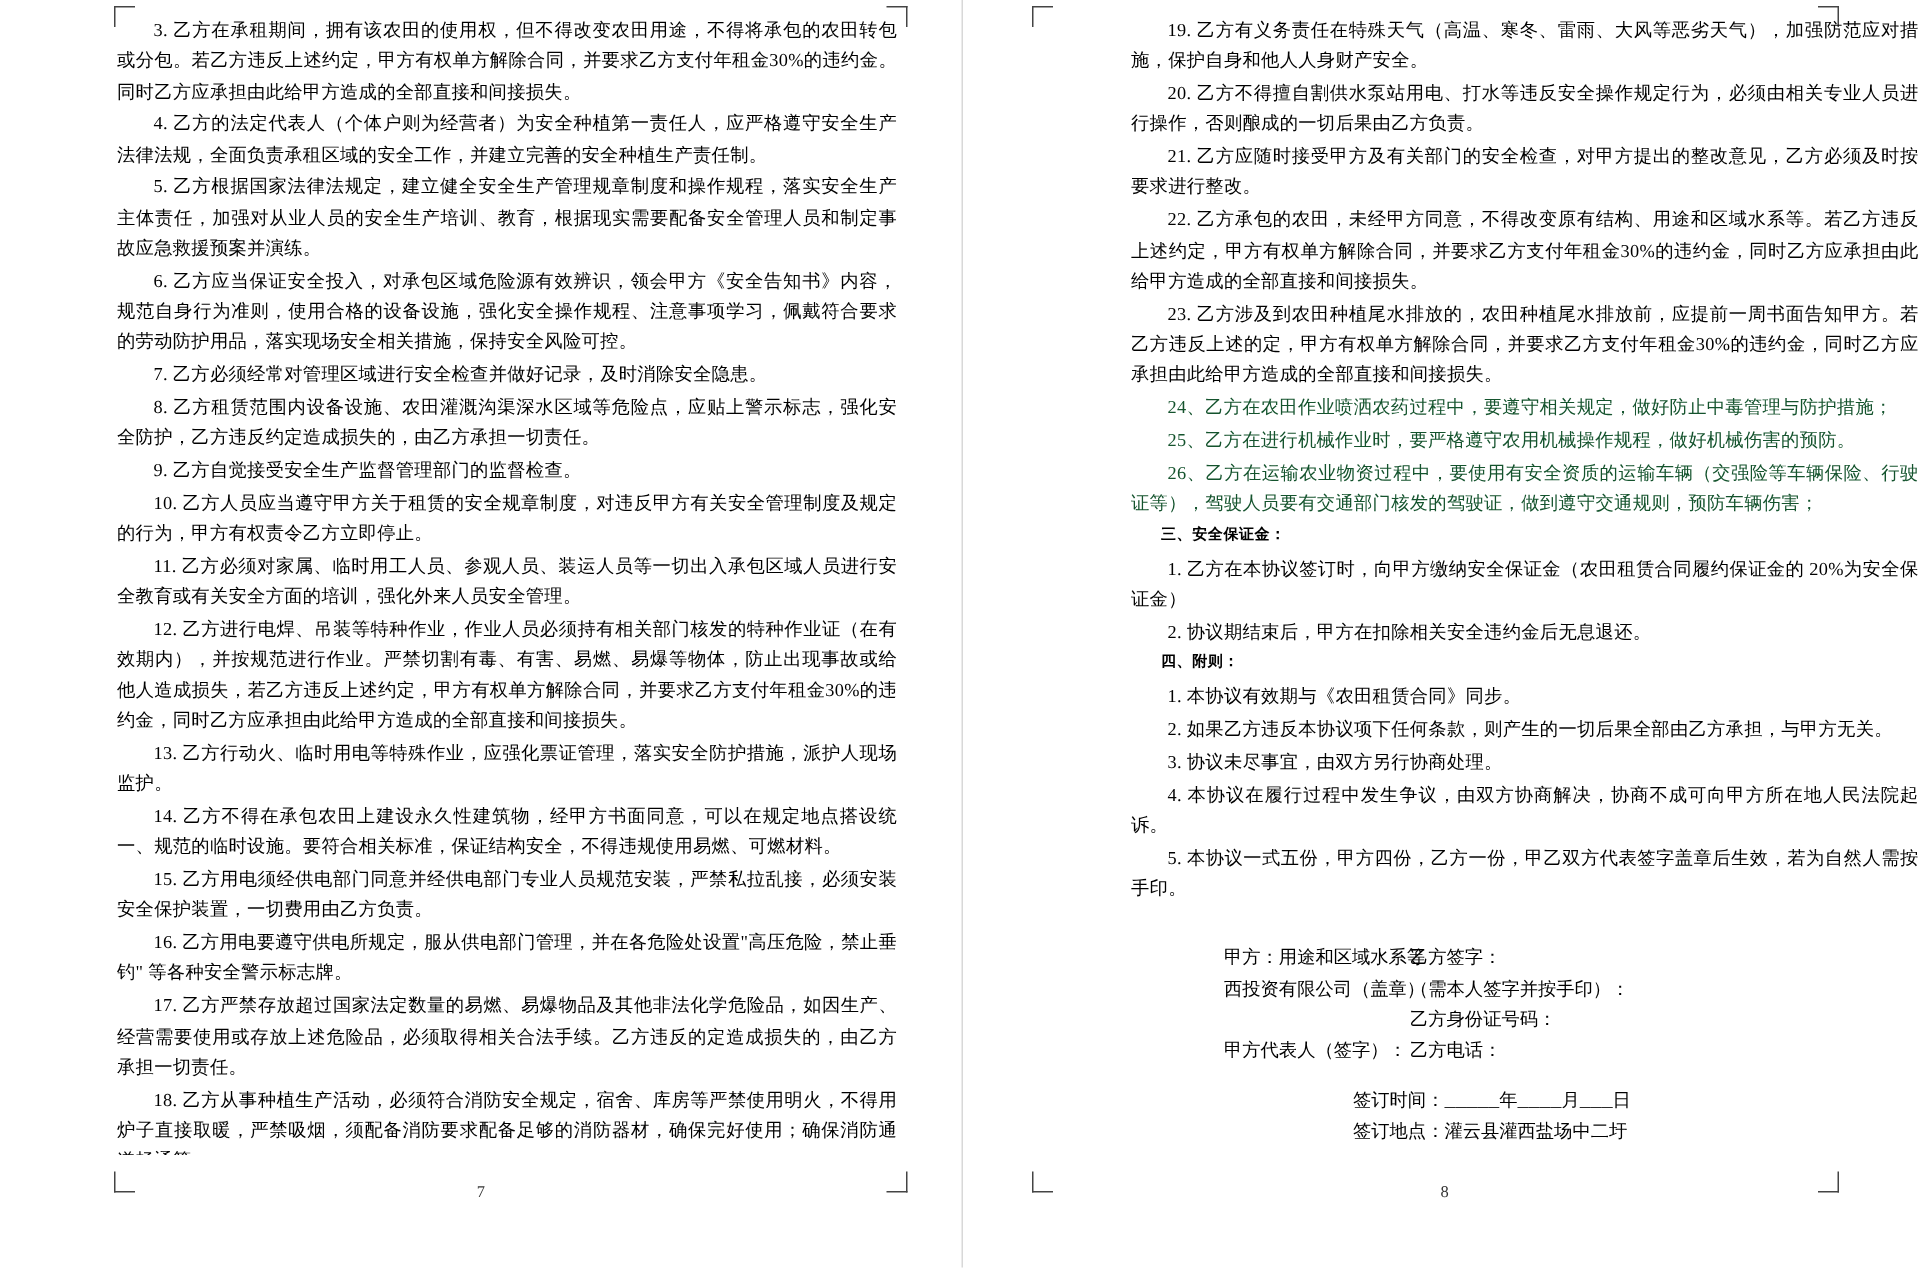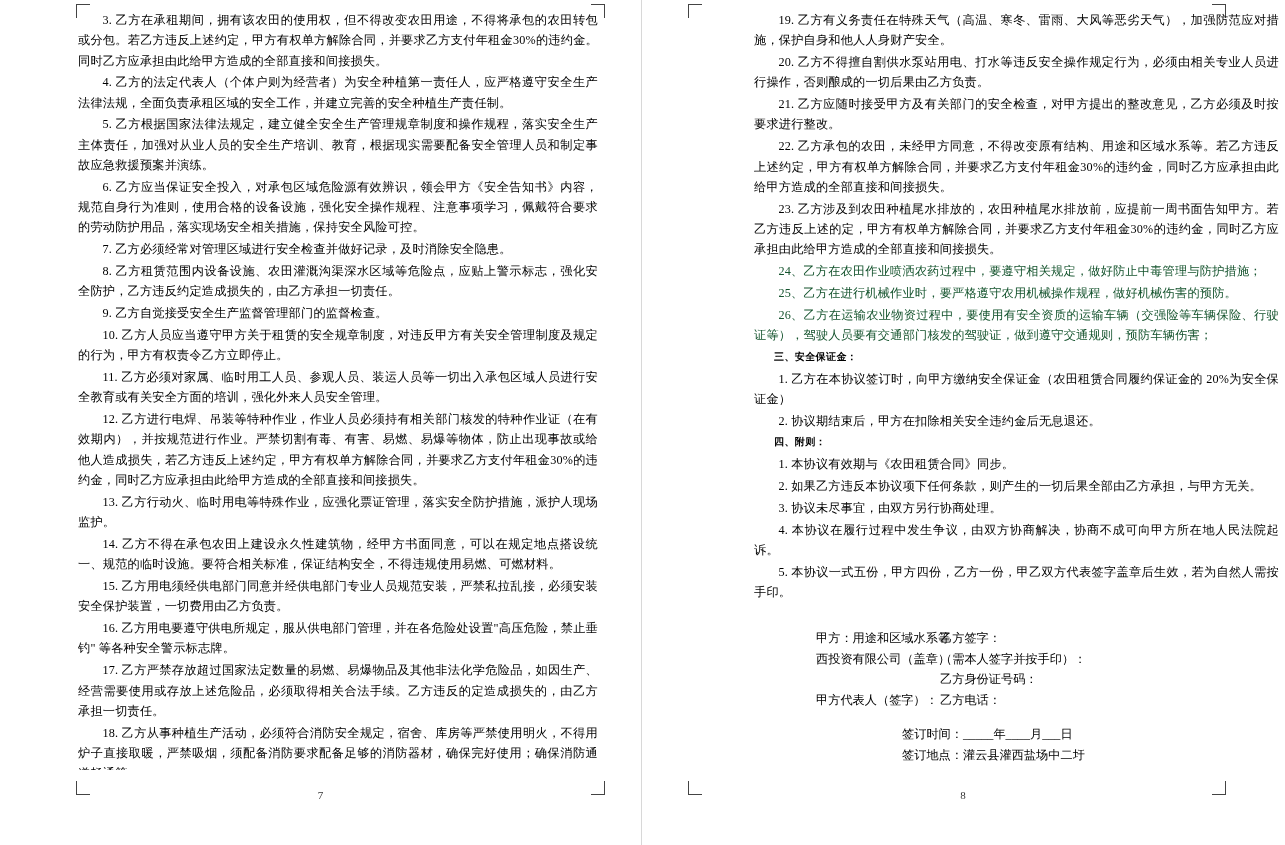--- a/index.html
+++ b/index.html
@@ -79,20 +79,21 @@
   }
   .sign-right {
     flex: 1;
     padding-left: 16px;
     box-sizing: border-box;
     white-space: nowrap;
   }
   .sign-center {
     padding-left: 148px;
     white-space: nowrap;
+    font-family: Liberation Mono, monospace;
   }
   .sign-gap {
     height: 14px;
   }
   
   .crop {
     position: absolute;
     width: 13px;
     height: 13px;
   }

